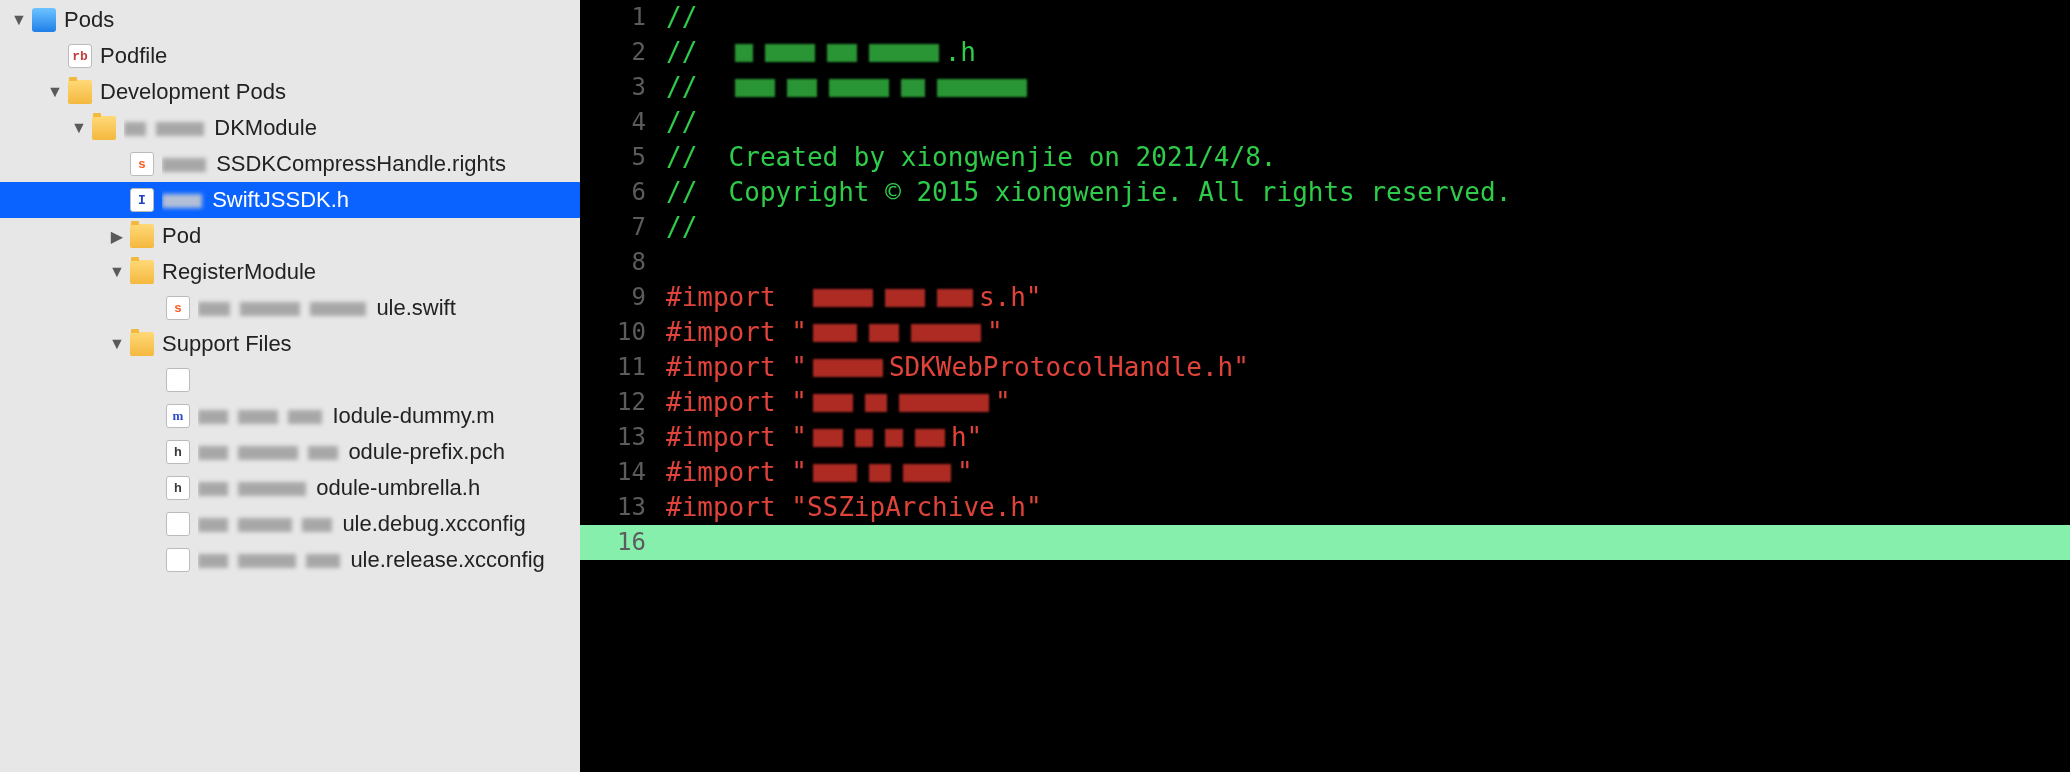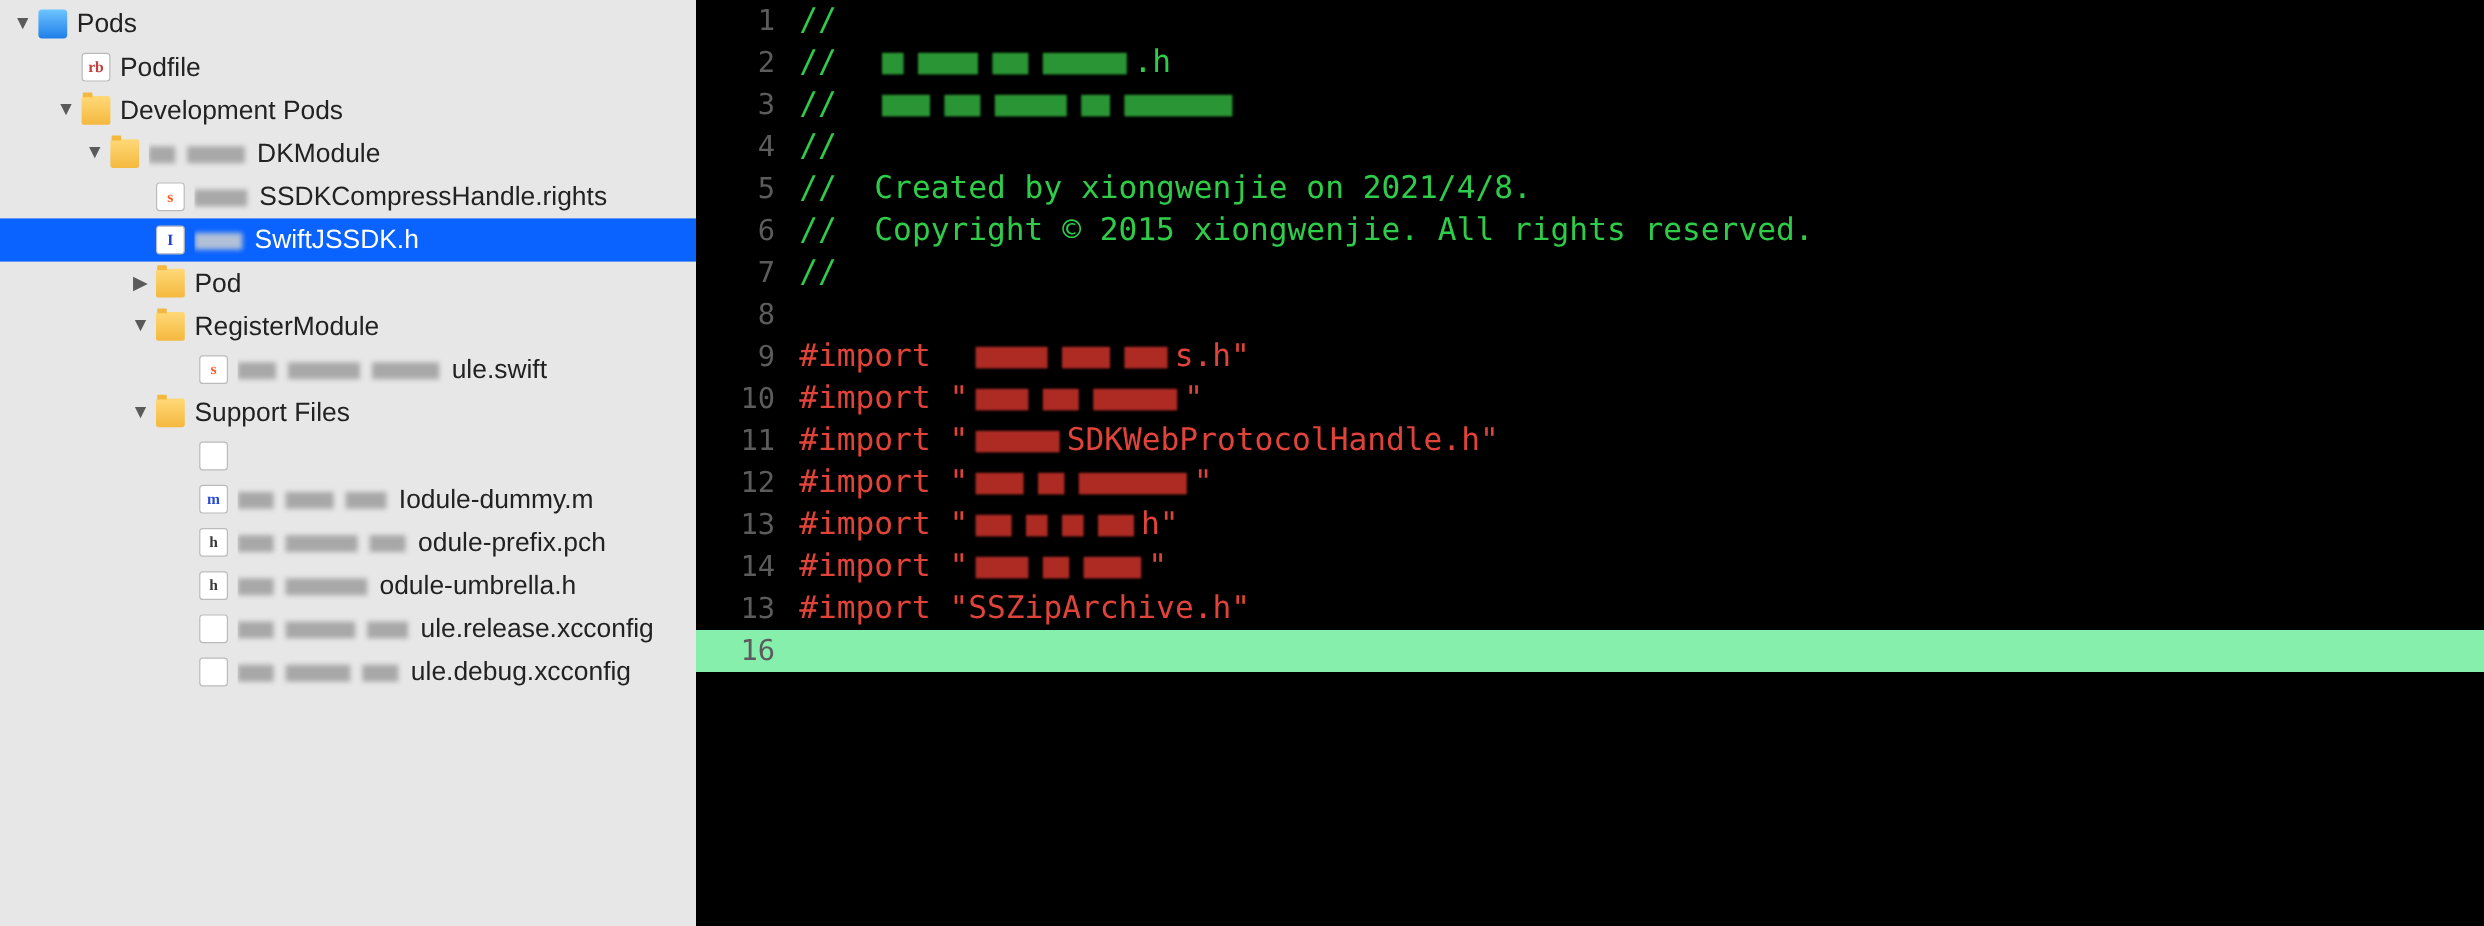--- a/index.html
+++ b/index.html
@@ -70,21 +70,21 @@
     position:absolute;
     top:-3px; left:1px;
     width:8px; height:4px;
     background:#f4b83e;
     border-radius:1px 1px 0 0;
   }
   .icon-file {
     background:#fff;
     border:1px solid #bbb;
     color:#c04040;
-    font-family: Liberation Serif, serif;
+    font-family: Liberation Mono, monospace;
   }
   .icon-rb   { color:#c04040; }
   .icon-swift{ color:#ff5a1f; }
   .icon-h    { color:#3a3a3a; font-weight:700; }
   .icon-m    { color:#2a4bd0; font-family:serif; }
   .icon-cfg  { color:#2a6bd8; }
   .label { flex:1 1 auto; overflow:hidden; text-overflow:ellipsis; }
   .blur {
     display:inline-block;
     vertical-align:middle;
@@ -263,34 +263,34 @@
           <span class="blur" style="width:68px"></span>
           <span>odule-umbrella.h</span>
         </span>
       </div>
 
       <div class="row ind4">
         <span class="disclosure"></span>
         <span class="icon icon-file icon-cfg"></span>
         <span class="label">
           <span class="blur" style="width:30px"></span>
+          <span class="blur" style="width:54px"></span>
+          <span class="blur" style="width:30px"></span>
+          <span>ule.debug.xcconfig</span>
+        </span>
+      </div>
+
+      <div class="row ind4">
+        <span class="disclosure"></span>
+        <span class="icon icon-file icon-cfg"></span>
+        <span class="label">
+          <span class="blur" style="width:30px"></span>
           <span class="blur" style="width:58px"></span>
           <span class="blur" style="width:34px"></span>
           <span>ule.release.xcconfig</span>
-        </span>
-      </div>
-
-      <div class="row ind4">
-        <span class="disclosure"></span>
-        <span class="icon icon-file icon-cfg"></span>
-        <span class="label">
-          <span class="blur" style="width:30px"></span>
-          <span class="blur" style="width:54px"></span>
-          <span class="blur" style="width:30px"></span>
-          <span>ule.debug.xcconfig</span>
         </span>
       </div>
 
     </div>
   </div>
 
   <div class="editor">
 
     <div class="code-line">
       <span class="gutter">1</span>

